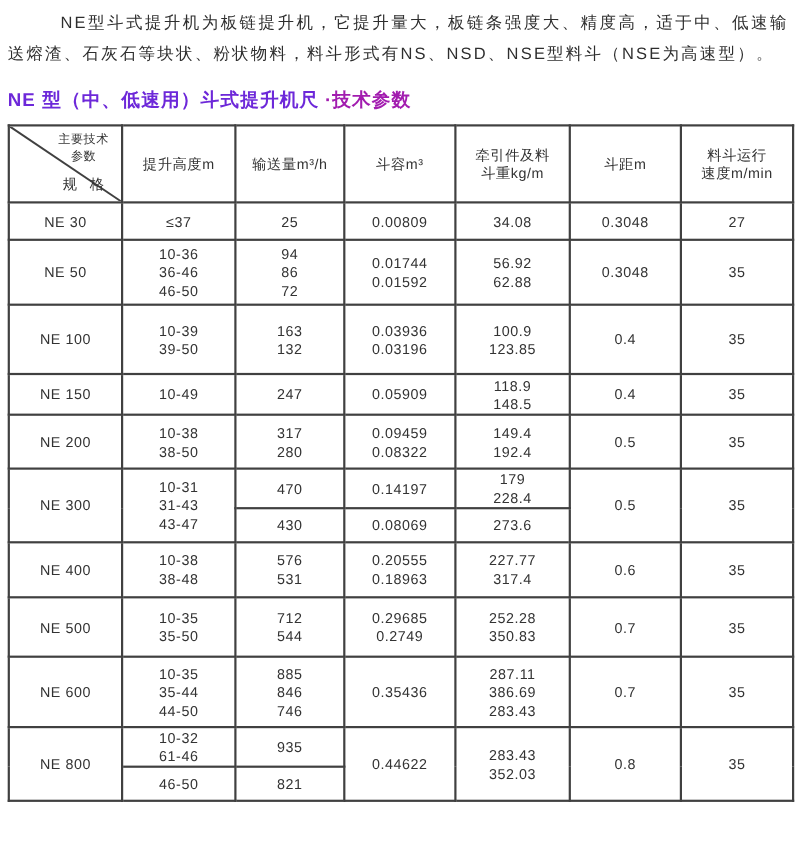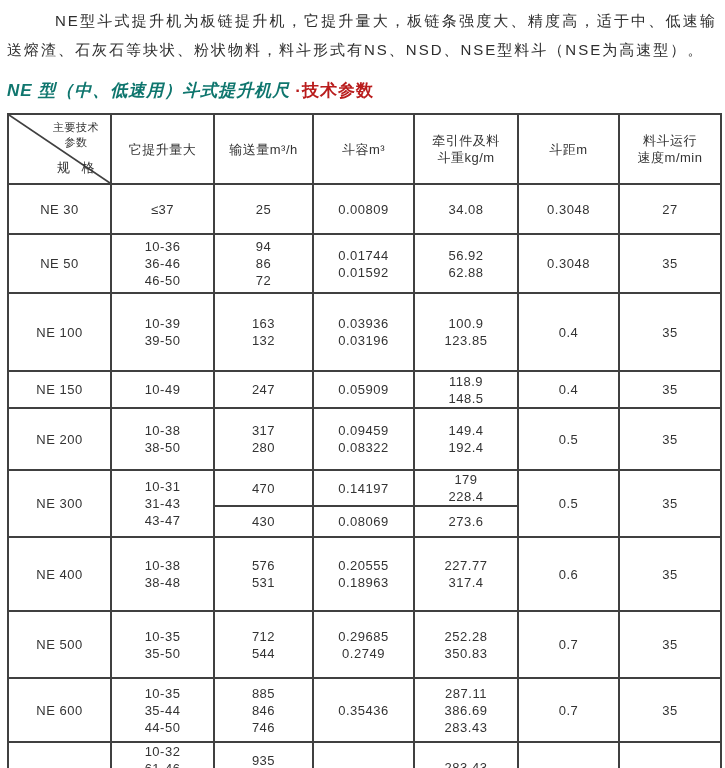--- a/index.html
+++ b/index.html
@@ -12,22 +12,22 @@
     margin:6px 8px 0 7px;
     font-size:15px; line-height:29px; letter-spacing:2px;
     text-align:justify; text-indent:48px;
     font-weight:400; color:#2e2e2e;
     word-break:break-all;
   }
   .section-title {
     margin:15px 0 11px 7px;
     font-size:17px; font-weight:bold; letter-spacing:1px;
   }
-  .section-title .hl { color:#0f766e;font-style:italic; }
-  .section-title .rest { color:#b91c1c; padding-left:5px; }
+  .section-title .hl { color:#6d28d9; }
+  .section-title .rest { color:#a21caf; padding-left:5px; }
   table.spec {
     border-collapse:collapse; table-layout:fixed;
     margin-left:7px; width:713px;
   }
   table.spec td {
     border:2px solid #404040;
     text-align:center; vertical-align:middle;
     font-size:13px; line-height:17px; letter-spacing:0.5px;
     color:#333; white-space:pre-line; padding:0;
     font-weight:500; overflow:hidden;
@@ -67,31 +67,31 @@
   <tbody>
       <tr style="height:59px">
     <td class="corner">
       <svg class="diag" viewBox="0 0 103 59" preserveAspectRatio="none">
             <line x1="0" y1="0" x2="103" y2="59" stroke="#404040" stroke-width="1.6"></line>
           </svg>
       <span class="corner-top">主要技术
 参数</span>
       <span class="corner-bottom">规 格</span>
     </td>
-    <td class="th">它提升量大</td>
+    <td class="th">提升高度m</td>
     <td class="th">输送量m³/h</td>
     <td class="th">斗容m³</td>
     <td class="th">牵引件及料
 斗重kg/m</td>
     <td class="th">斗距m</td>
     <td class="th">料斗运行
 速度m/min</td>
   </tr>
 
-  <tr style="height:50px">
+  <tr style="height:34px">
     <td>NE 30</td>
     <td>≤37</td>
     <td>25</td>
     <td>0.00809</td>
     <td>34.08</td>
     <td>0.3048</td>
     <td>27</td>
   </tr>
 
   <tr style="height:59px">
@@ -103,21 +103,21 @@
 86
 72</td>
     <td>0.01744
 0.01592</td>
     <td>56.92
 62.88</td>
     <td>0.3048</td>
     <td>35</td>
   </tr>
 
-  <tr style="height:78px">
+  <tr style="height:63px">
     <td>NE 100</td>
     <td>10-39
 39-50</td>
     <td>163
 132</td>
     <td>0.03936
 0.03196</td>
     <td>100.9
 123.85</td>
     <td>0.4</td>
@@ -128,21 +128,21 @@
     <td>NE 150</td>
     <td>10-49</td>
     <td>247</td>
     <td>0.05909</td>
     <td class="tight">118.9
 148.5</td>
     <td>0.4</td>
     <td>35</td>
   </tr>
 
-  <tr style="height:62px">
+  <tr style="height:49px">
     <td>NE 200</td>
     <td>10-38
 38-50</td>
     <td>317
 280</td>
     <td>0.09459
 0.08322</td>
     <td>149.4
 192.4</td>
     <td>0.5</td>
@@ -160,35 +160,35 @@
 228.4</td>
     <td rowspan="2">0.5</td>
     <td rowspan="2">35</td>
   </tr>
   <tr style="height:31px">
     <td class="split-t">430</td>
     <td class="split-t">0.08069</td>
     <td class="split-t">273.6</td>
   </tr>
 
-  <tr style="height:74px">
+  <tr style="height:50px">
     <td>NE 400</td>
     <td>10-38
 38-48</td>
     <td>576
 531</td>
     <td>0.20555
 0.18963</td>
     <td>227.77
 317.4</td>
     <td>0.6</td>
     <td>35</td>
   </tr>
 
-  <tr style="height:67px">
+  <tr style="height:54px">
     <td>NE 500</td>
     <td>10-35
 35-50</td>
     <td>712
 544</td>
     <td>0.29685
 0.2749</td>
     <td>252.28
 350.83</td>
     <td>0.7</td>

